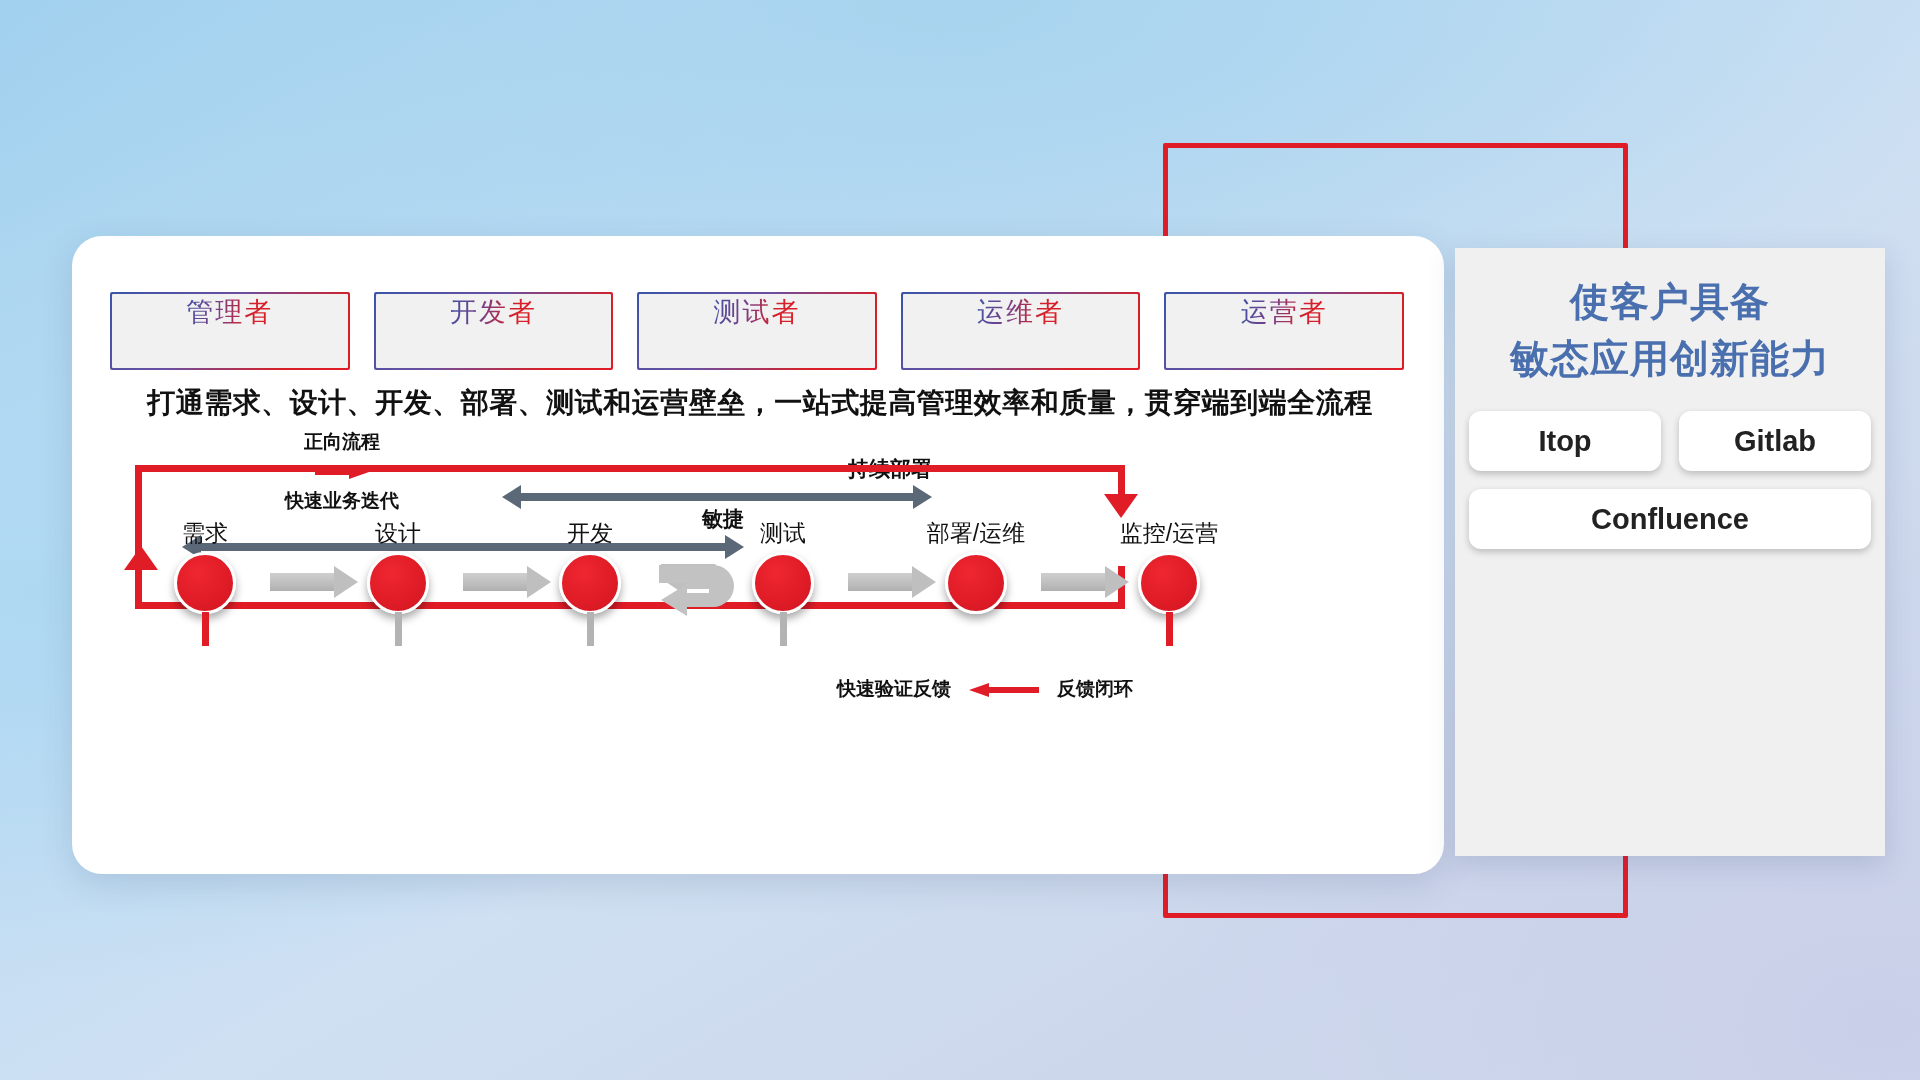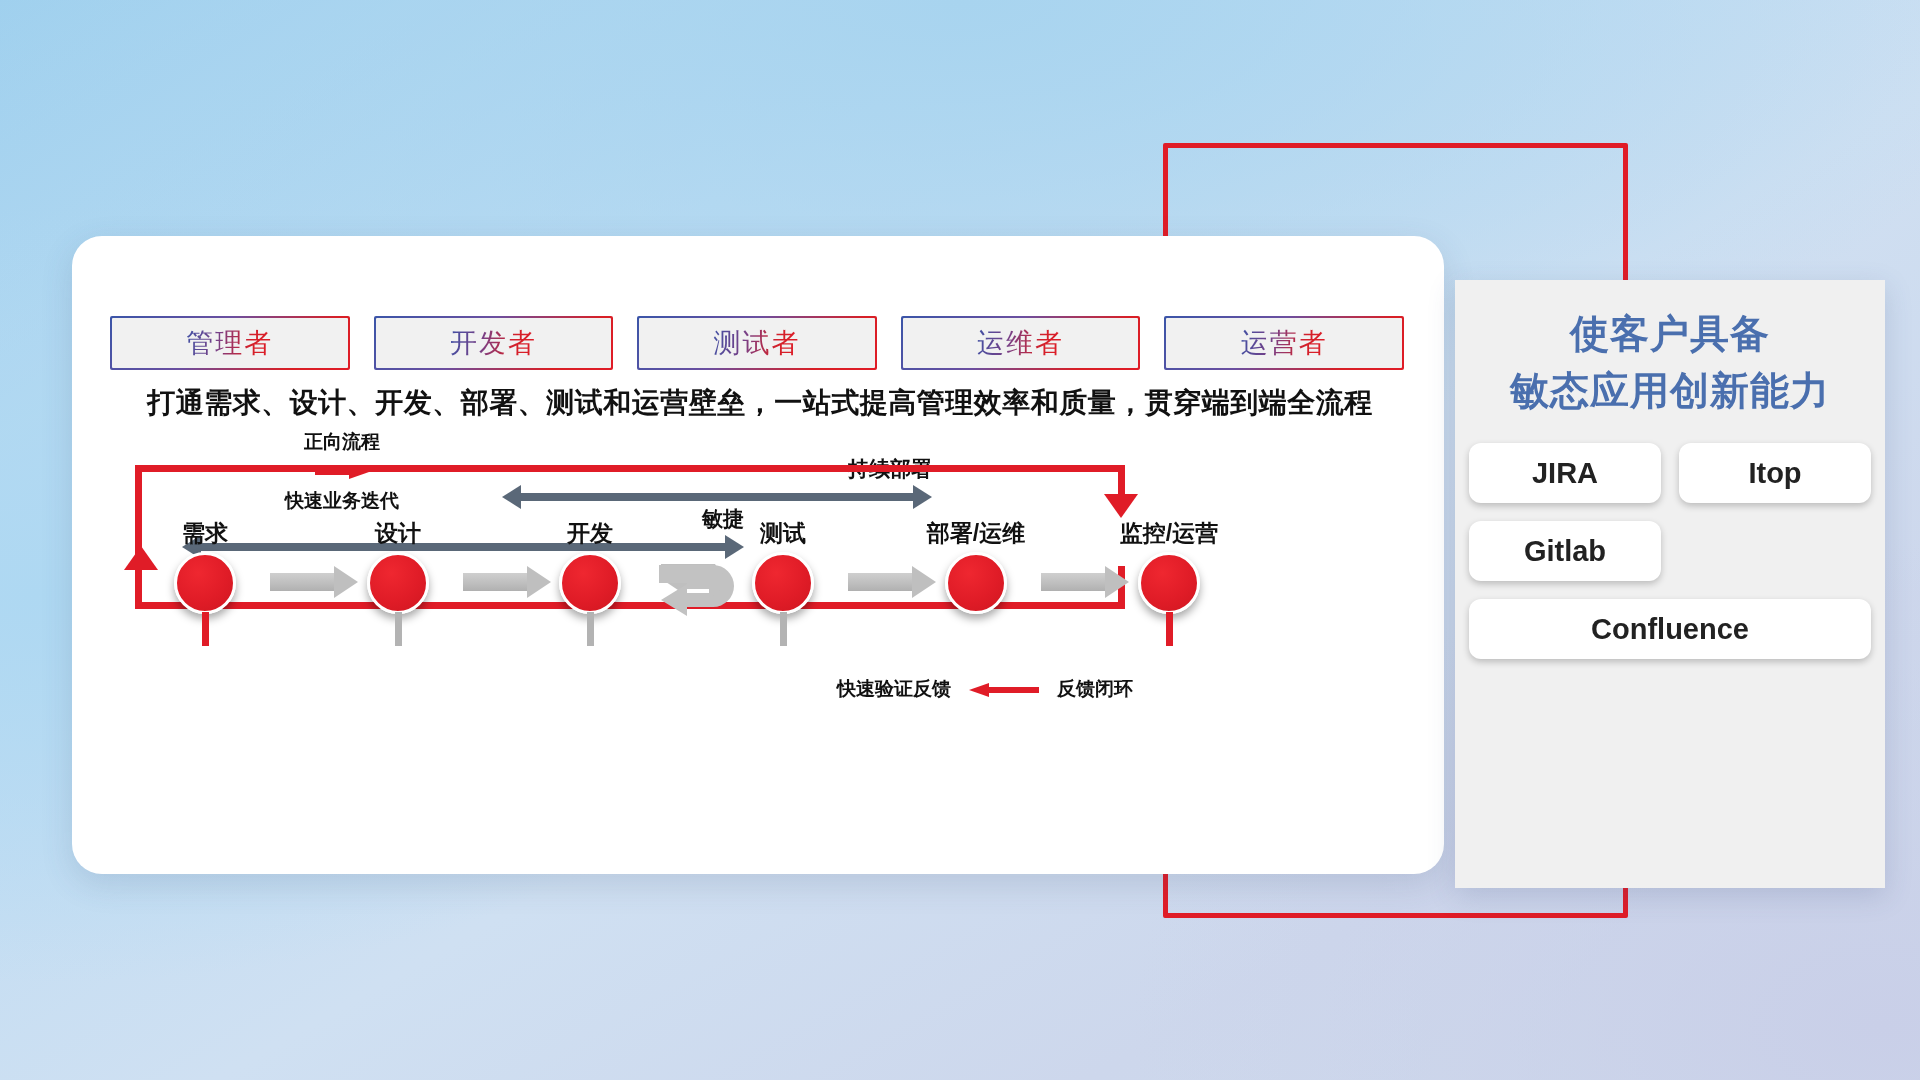--- a/index.html
+++ b/index.html
@@ -30,24 +30,23 @@
   }
 
   
   .roles{
     position:absolute;left:40px;top:58px;width:1290px;height:74px;
     display:flex;gap:28px;
   }
   .role{
     flex:1;
     background:#f1f1f1;
-    display:flex;align-items:center;justify-content:center;
+    display:flex;align-items:flex-start;justify-content:center;
     position:relative;
     border-radius:1px;
-    margin-top:24px;
   }
   .role::before{
     content:"";position:absolute;inset:-2px;
     background:linear-gradient(135deg,#3b55a8 0%,#6b4fa0 42%,#d81f26 78%,#e01c27 100%);
     z-index:-1;border-radius:2px;
   }
   .role-label{
     font-size:27px;font-weight:400;letter-spacing:2px;
     background:linear-gradient(100deg,#3f51a5 0%,#7a3f85 38%,#d3202a 72%,#e01c27 100%);
     -webkit-background-clip:text;background-clip:text;color:transparent;
@@ -115,21 +114,21 @@
   .node{position:absolute;top:48px;}
   .node .dot{
     width:62px;height:62px;border-radius:50%;
     background:radial-gradient(circle at 38% 32%,#ef2730 0%,#e01c27 55%,#cf1620 100%);
     border:3px solid #ffffff;
     box-shadow:0 5px 9px rgba(0,0,0,.34);
     box-sizing:border-box;
   }
   .node .cap{
     position:absolute;left:50%;transform:translateX(-50%);
-    top:-34px;font-size:23px;font-weight:700;color:#111;white-space:nowrap;
+    top:-34px;font-size:23px;font-weight:400;color:#111;white-space:nowrap;
   }
   
   .stem{position:absolute;top:108px;width:7px;height:34px;background:#b3b3b3;}
   .stem.red{background:#e01c27;}
 
   
   .gar{position:absolute;top:62px;height:32px;}
   .gar .b{position:absolute;left:0;top:7px;height:18px;right:22px;
      background:linear-gradient(180deg,#cfcfcf 0%,#bfbfbf 55%,#b0b0b0 100%);}
   .gar .t{position:absolute;right:0;top:0;width:0;height:0;
@@ -137,21 +136,20 @@
 
   
   .loop{position:absolute;left:555px;top:54px;width:88px;height:60px;}
 
   
   .panel{
     position:absolute;left:1455px;top:248px;width:430px;height:608px;
     background:#f0f0f0;
     box-shadow:0 8px 26px rgba(60,80,120,.18);
     z-index:3;
-    margin-top:32px;
   }
   .panel-h{
     margin-top:26px;text-align:center;color:#4a6fae;
     font-size:39px;font-weight:700;line-height:1.45;letter-spacing:1px;
   }
   .tools{margin:24px 14px 0 14px;display:flex;flex-wrap:wrap;gap:18px;}
   .tool{
     background:#fff;border-radius:12px;
     box-shadow:0 3px 7px rgba(0,0,0,.22);
     height:60px;display:flex;align-items:center;justify-content:center;
@@ -293,18 +291,17 @@
   </div>
 </div>
 
 <div class="panel">
   <div class="panel-h">
     <div>使客户具备</div>
     <div>敏态应用创新能力</div>
   </div>
 
   <div class="tools">
-    <div class="tool half">JIRA</div>
     <div class="tool half">Itop</div>
     <div class="tool half">Gitlab</div>
     <div class="tool full">Confluence</div>
   </div>
 </div>
 
 </body></html>

